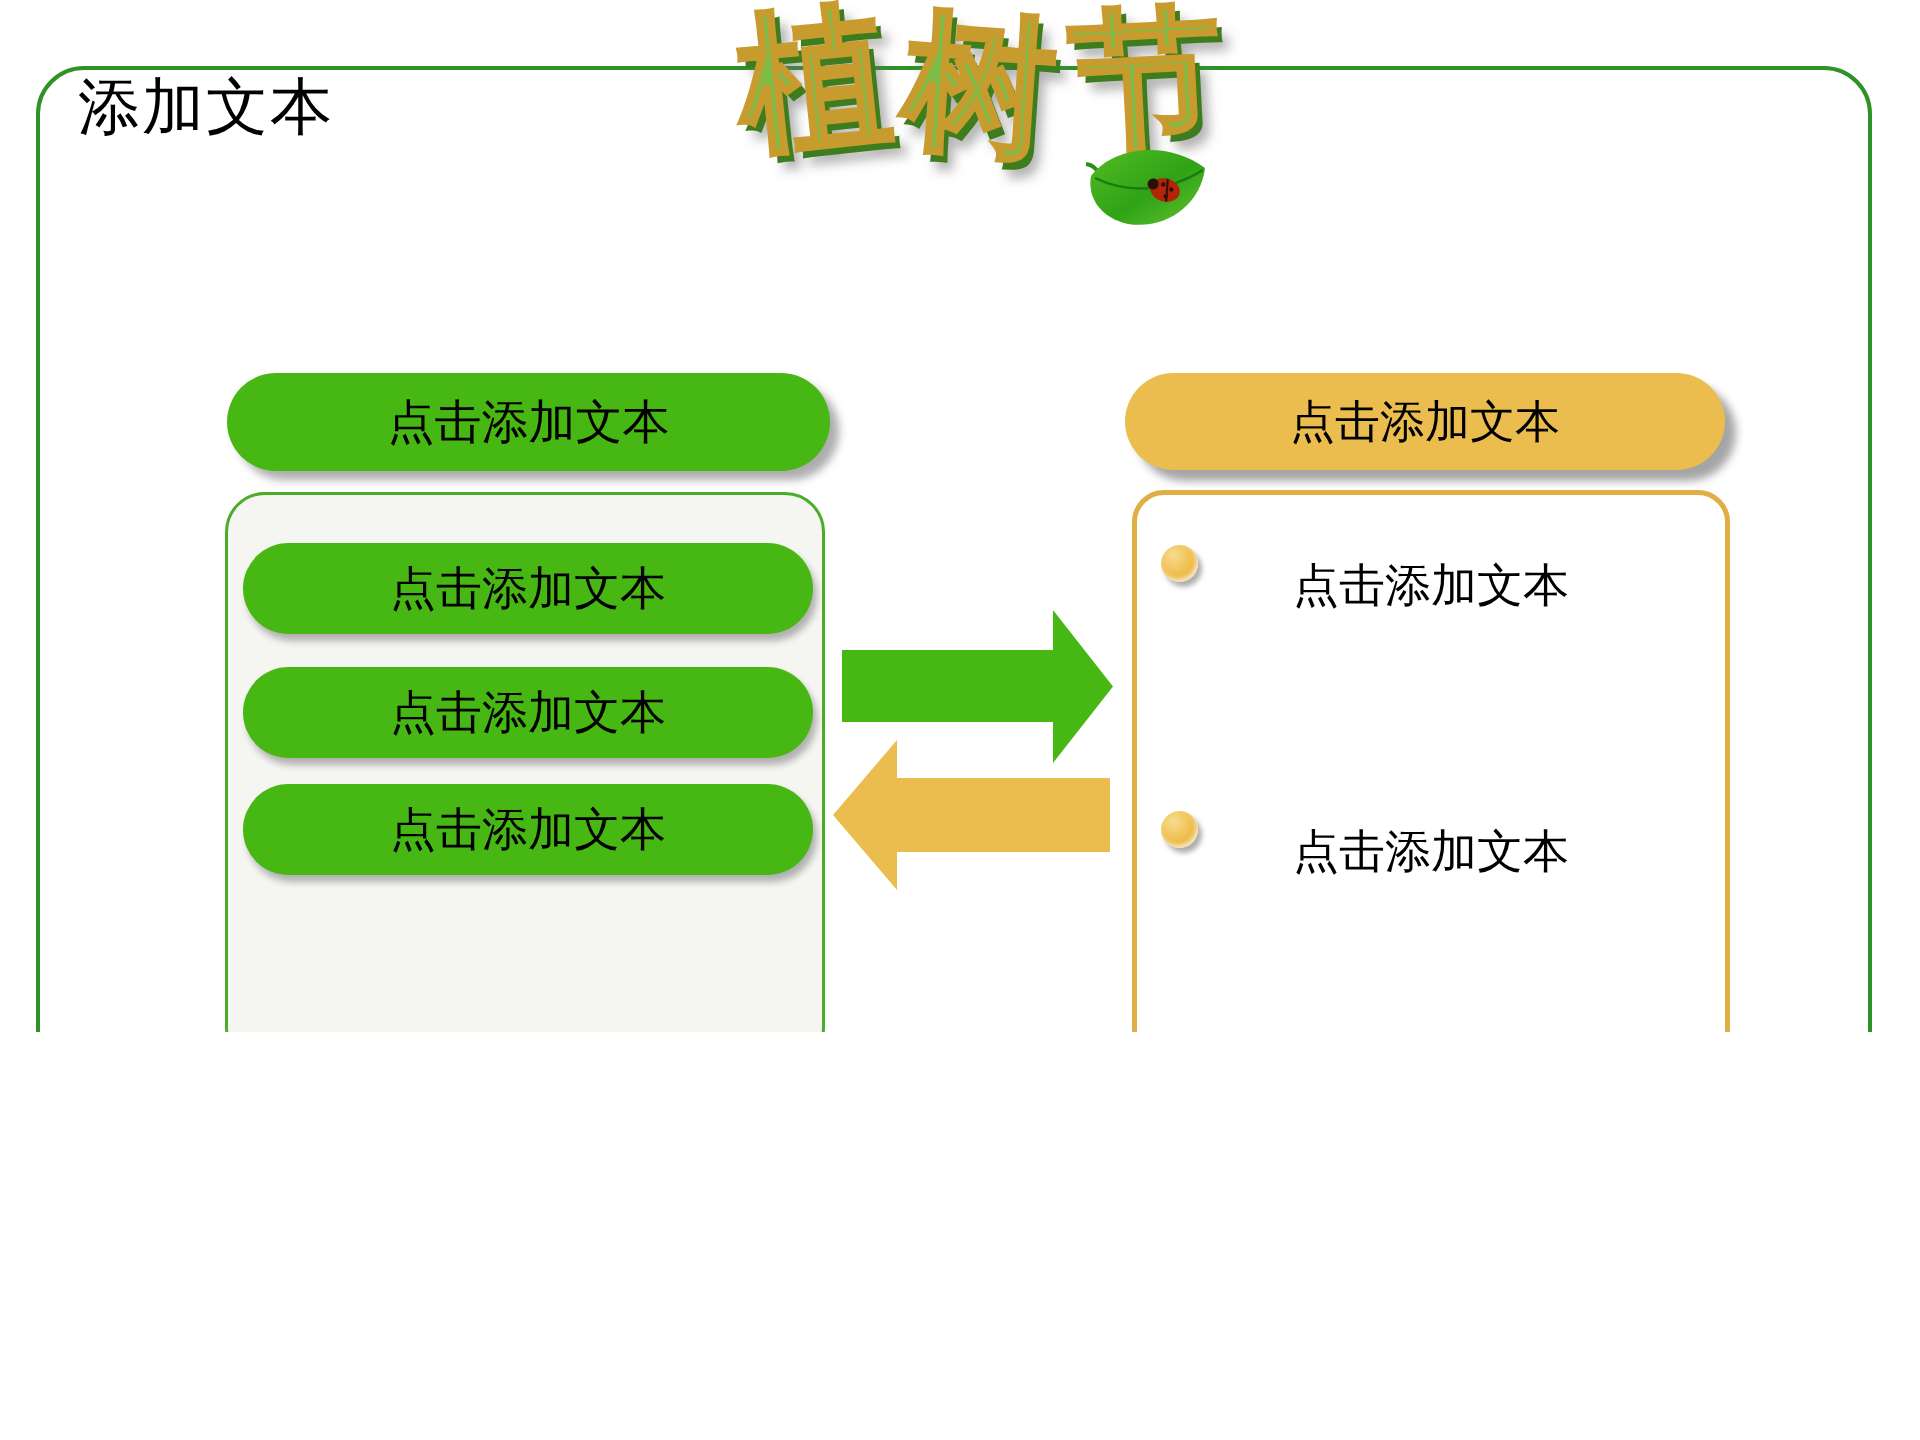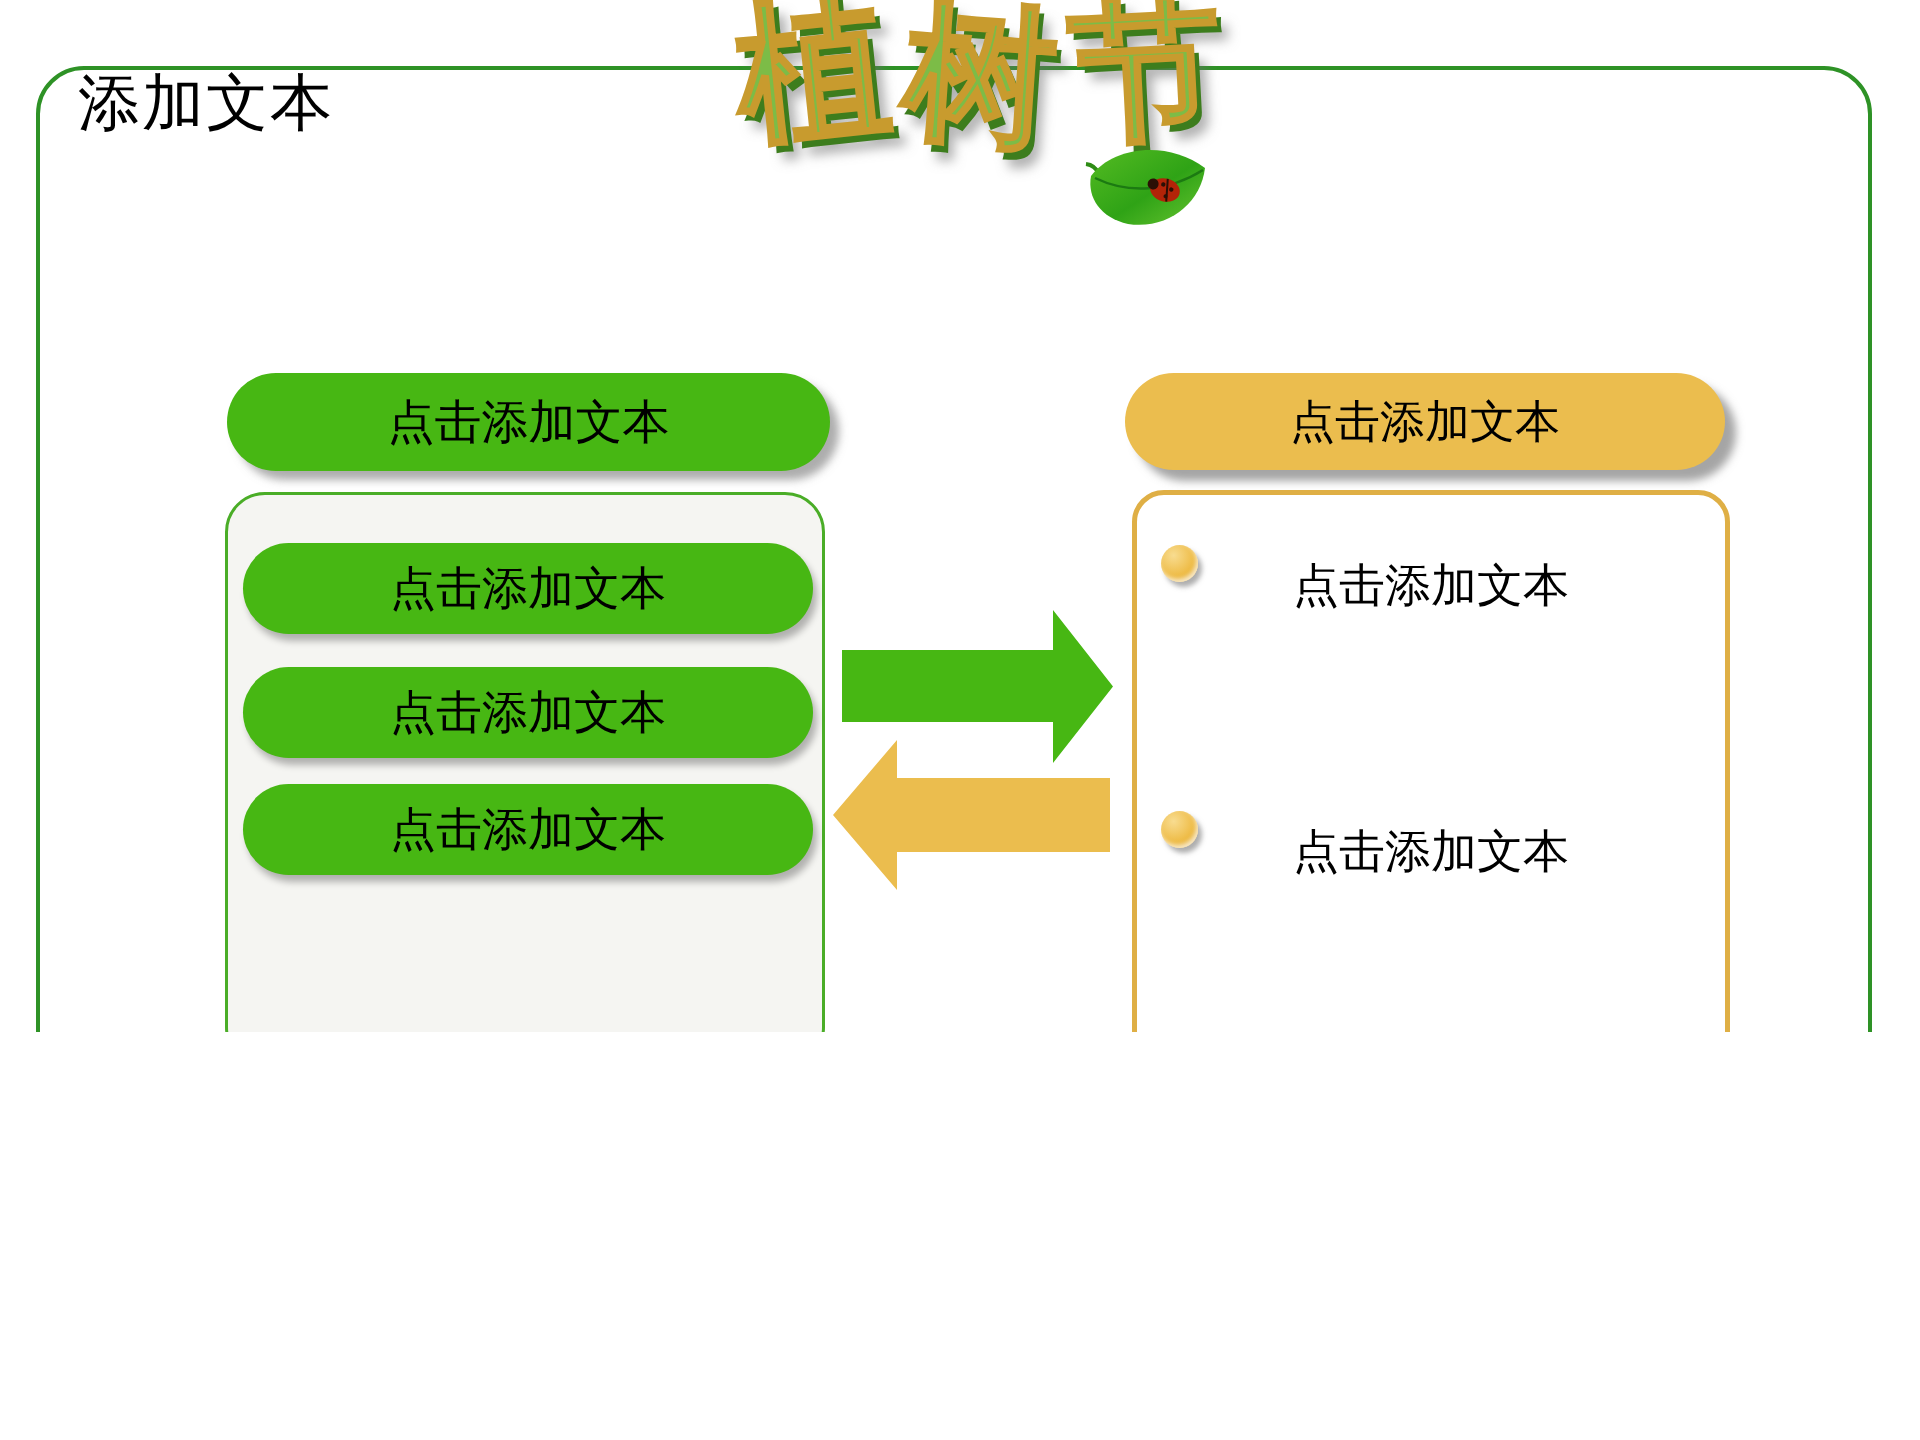--- a/index.html
+++ b/index.html
@@ -1,18 +1,18 @@
 <!DOCTYPE html>
 <html><head>
 <meta charset="utf-8">
 <style>
   html,body{margin:0;padding:0;background:#ffffff;}
   .slide{
     position:relative;width:1920px;height:1032px;background:#ffffff;overflow:hidden;
-    font-family:Liberation Mono, monospace;
+    font-family:Liberation Serif, serif;
     --green:#47b713;--frame-green:#2e9226;--panel-border-green:#4aad27;
     --yellow:#ebbd4e;--yellow-border:#dfaf45;--panel-bg:#f5f5f2;
   }
   
   .frame{
     position:absolute;left:36px;top:66px;width:1836px;height:1321px;
     border:4px solid var(--frame-green);border-radius:48px;box-sizing:border-box;
   }
   .page-title{
     position:absolute;left:78px;top:72px;font-size:62px;line-height:1.15;

